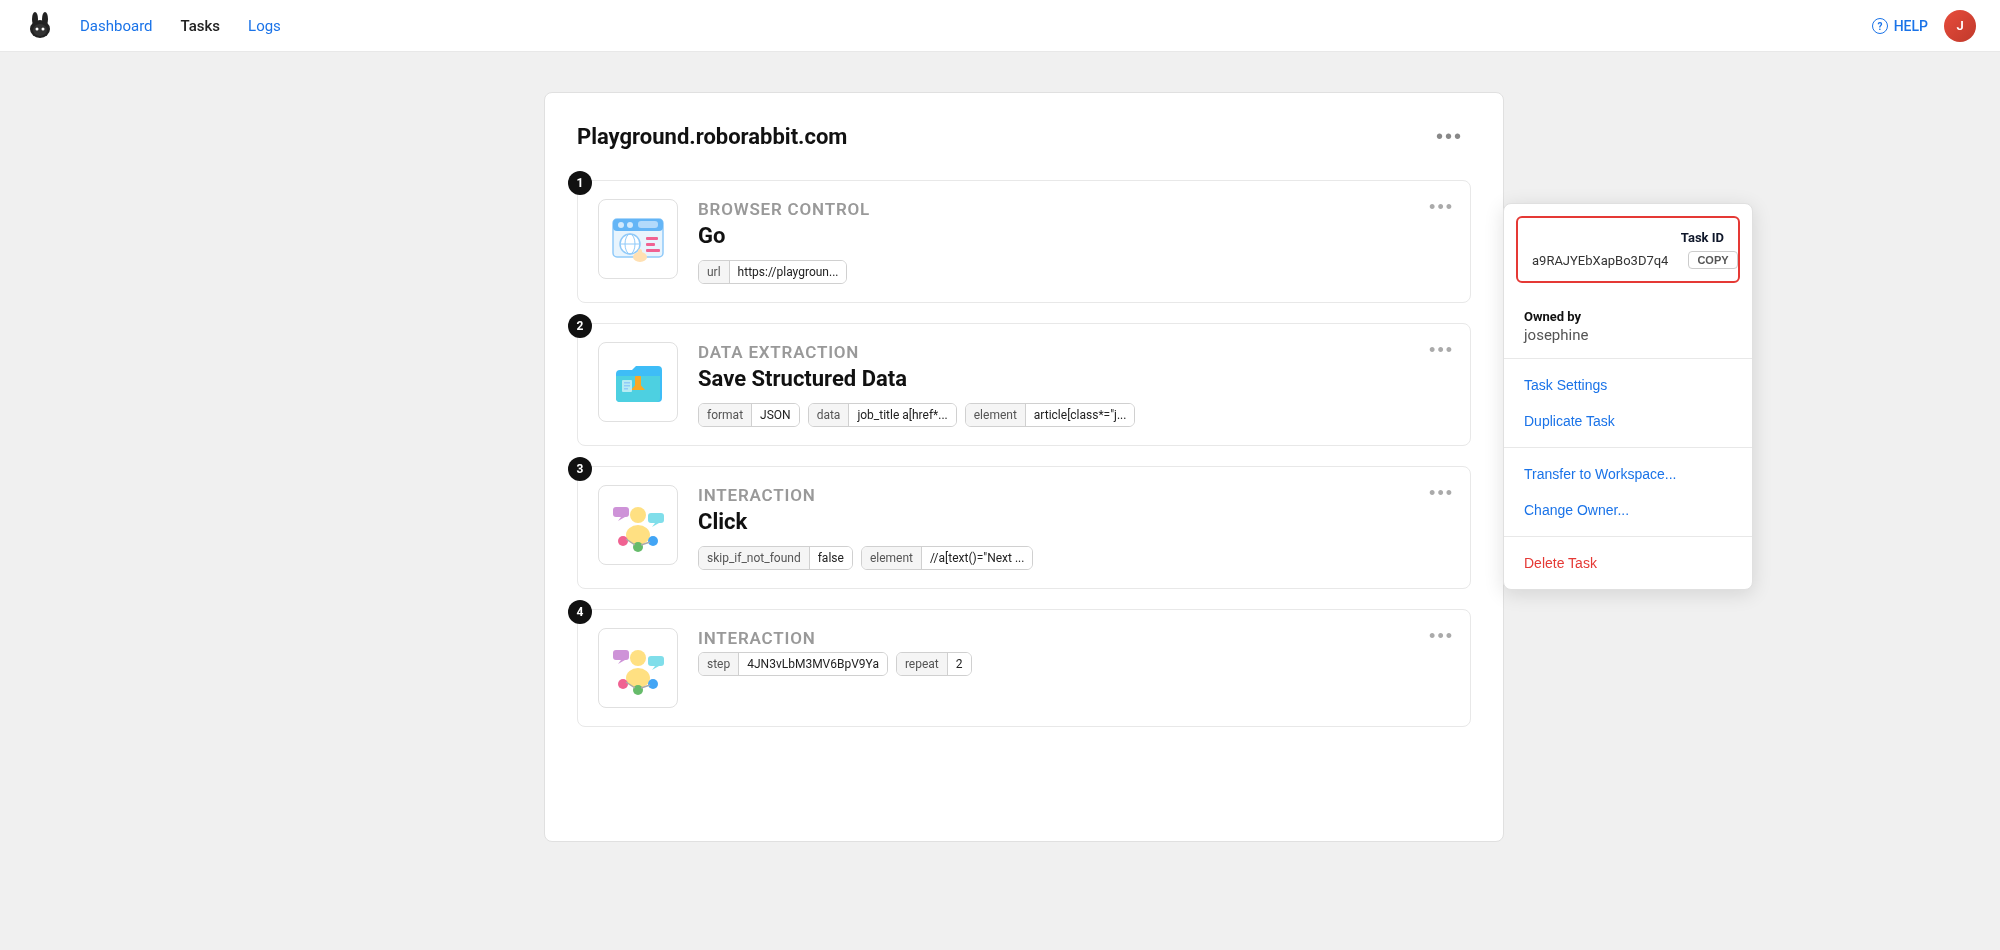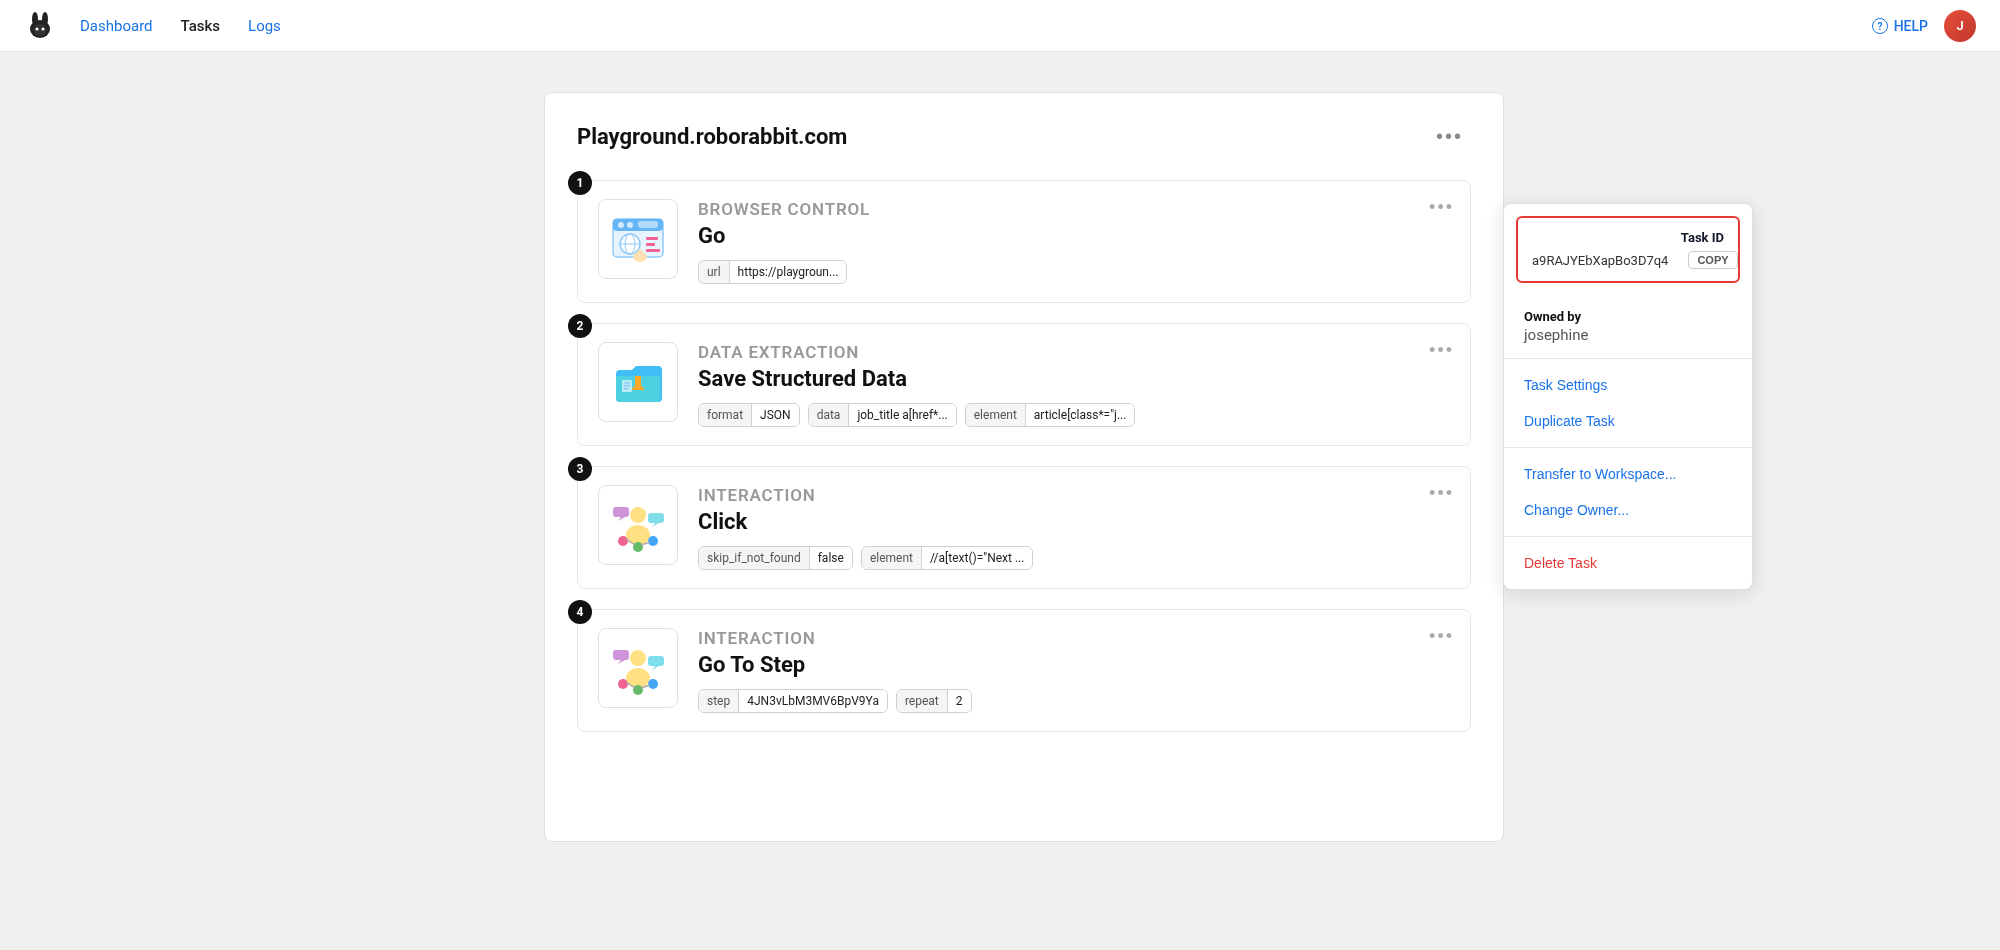--- a/index.html
+++ b/index.html
@@ -476,21 +476,20 @@
             <polygon points="47,28 44,32 51,28" fill="#80deea"></polygon>
             <circle cx="15" cy="46" r="5" fill="#f06292"></circle>
             <circle cx="30" cy="52" r="5" fill="#66bb6a"></circle>
             <circle cx="45" cy="46" r="5" fill="#42a5f5"></circle>
             <line x1="18" y1="44" x2="27" y2="50" stroke="#aaa" stroke-width="1.5"></line>
             <line x1="33" y1="50" x2="42" y2="47" stroke="#aaa" stroke-width="1.5"></line>
           </svg>
         </div>
         <div class="step-details">
           <div class="step-category">INTERACTION</div>
-          <div class="step-name">Go To Step</div>
           <div class="step-params">
             <div class="param-pair">
               <span class="param-key">step</span>
               <span class="param-val">4JN3vLbM3MV6BpV9Ya</span>
             </div>
             <div class="param-pair">
               <span class="param-key">repeat</span>
               <span class="param-val">2</span>
             </div>
           </div>

